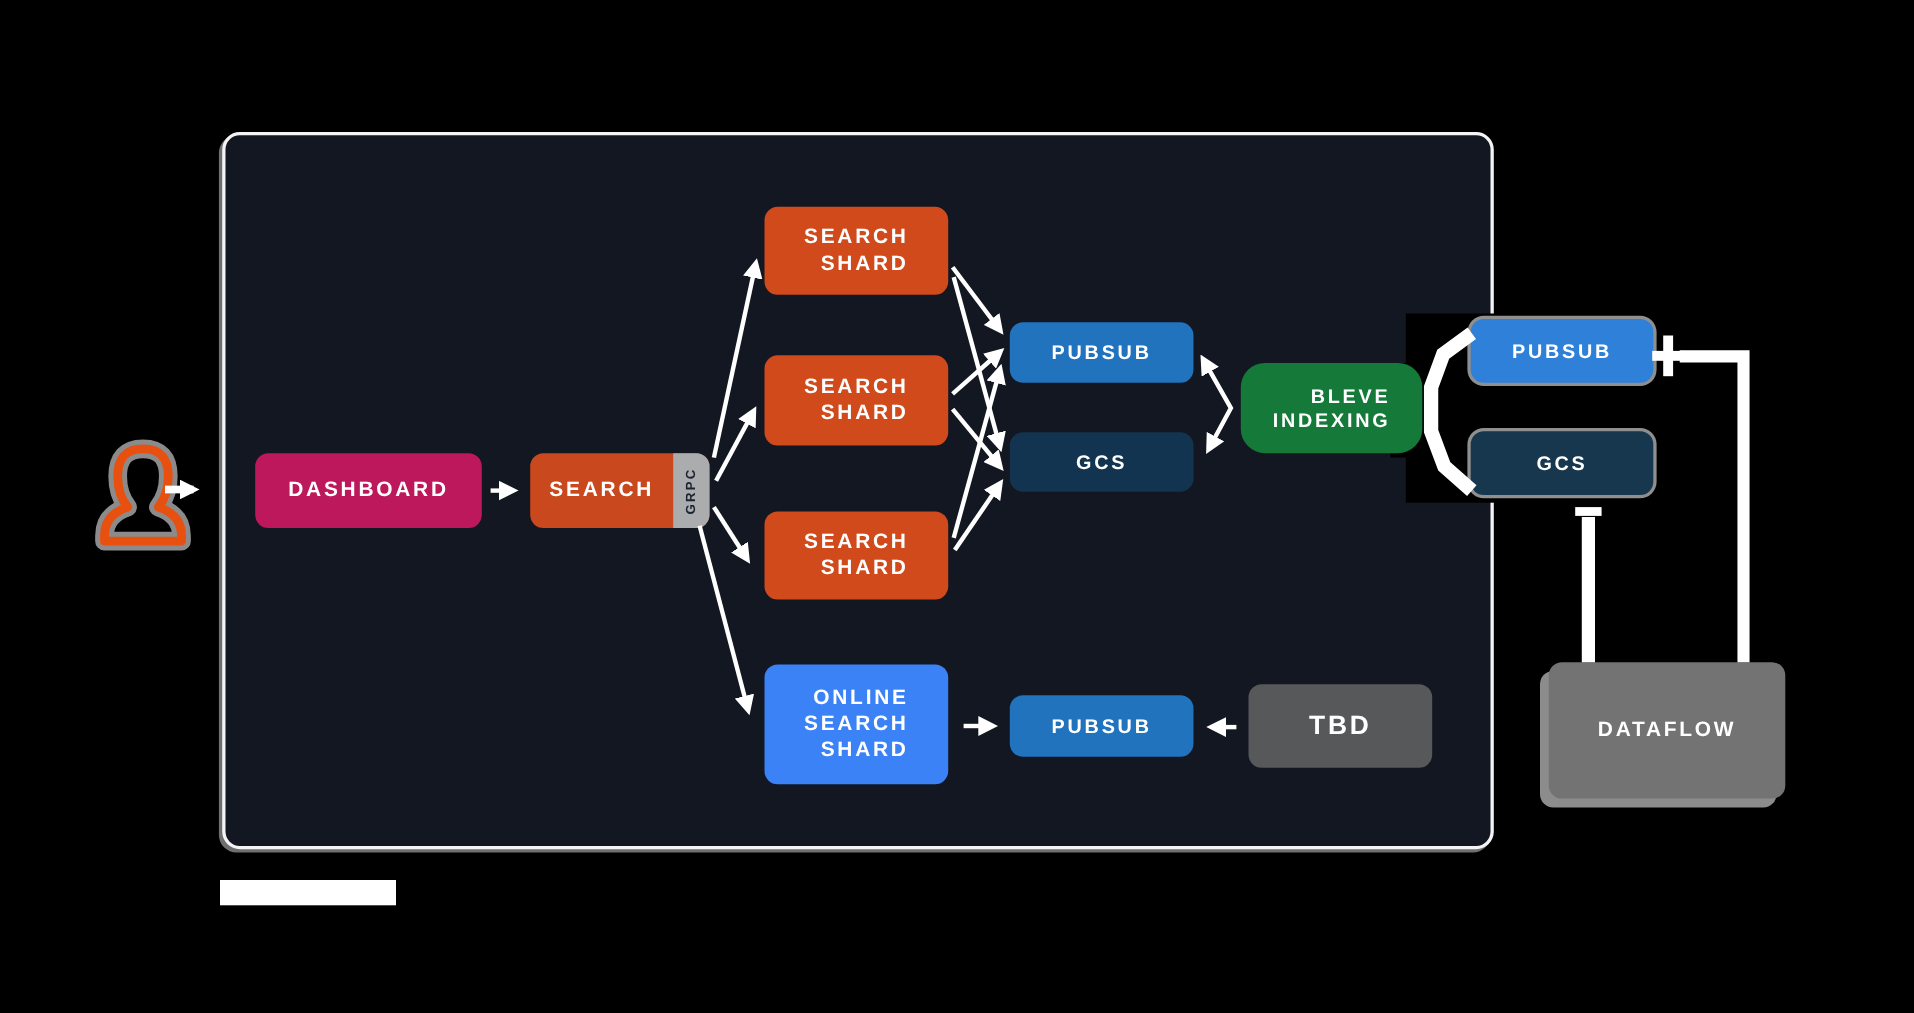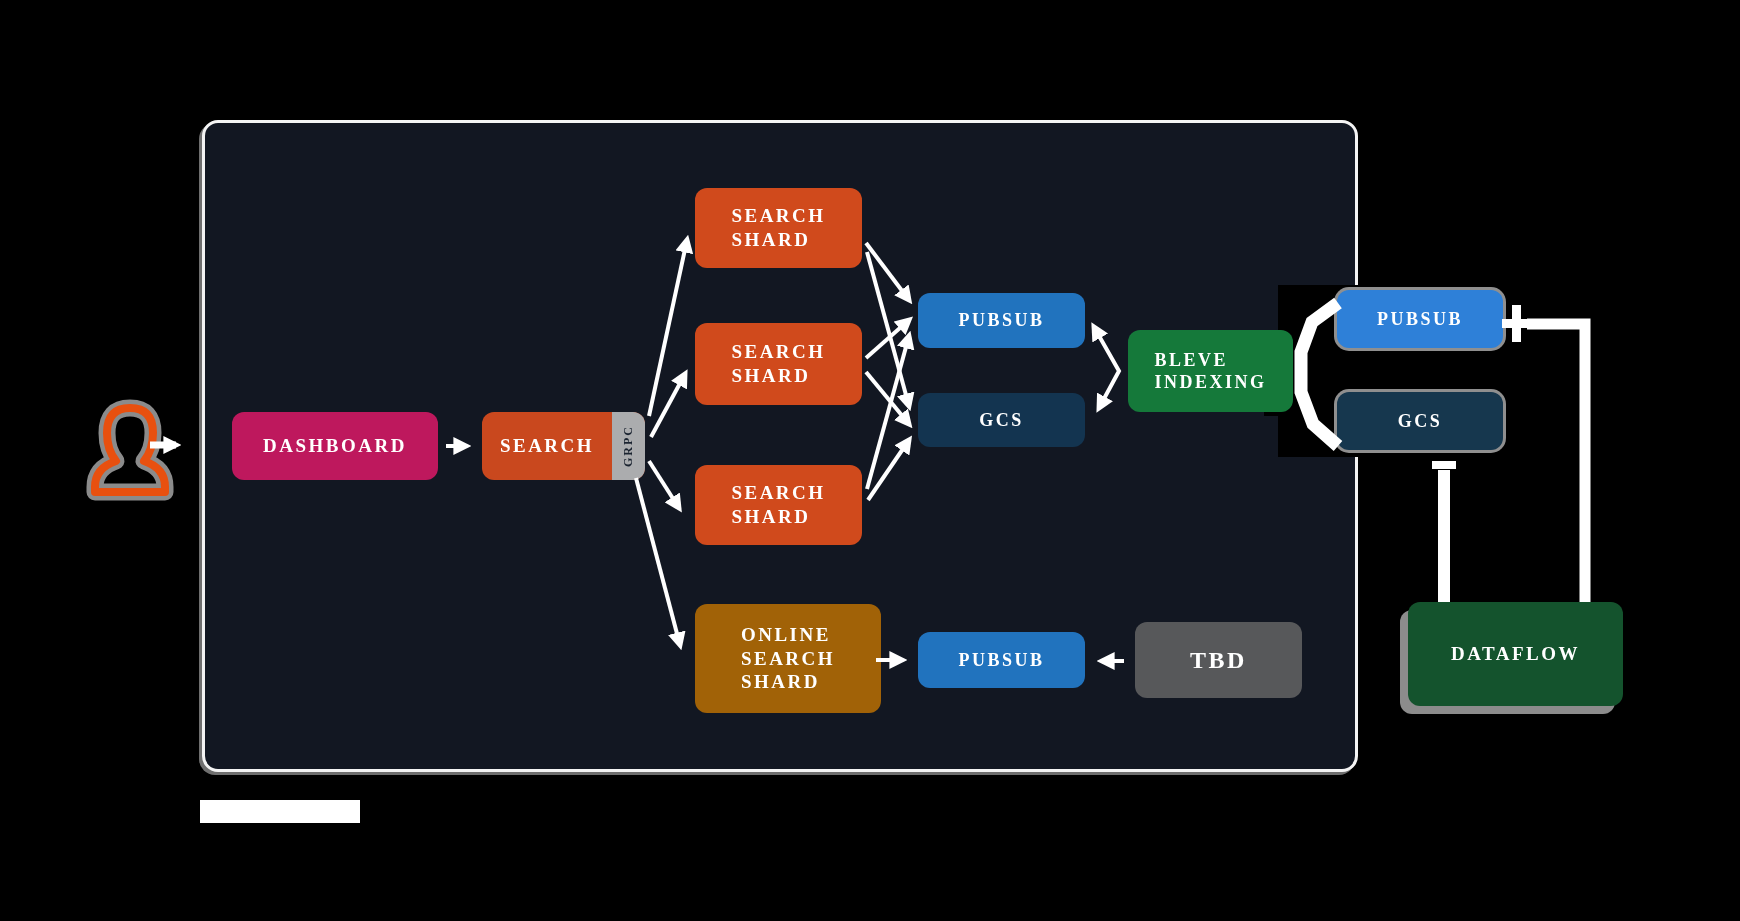--- a/index.html
+++ b/index.html
@@ -3,22 +3,22 @@
 <meta charset="utf-8">
 <style>
   html,body{margin:0;padding:0;background:#000;}
   #canvas{position:relative;width:1740px;height:921px;background:#000;overflow:hidden;
           font-family:"Liberation Sans",sans-serif;}
   #panel{position:absolute;left:202px;top:120px;width:1156px;height:652px;box-sizing:border-box;
          background:#121722;border:3px solid #f4f4f4;border-radius:16px;
          box-shadow:-3px 3px 0 #6f6f6f;z-index:1;}
   .blob{position:absolute;background:#000;z-index:2;}
   .node{position:absolute;display:flex;align-items:center;justify-content:center;
-        color:#fff;font-weight:bold;text-align:left;white-space:pre-line;
-        border-radius:12px;font-size:19px;letter-spacing:2.5px;line-height:1.25;z-index:3;font-family:Liberation Serif, serif;}
+        color:#fff;font-weight:bold;text-align:right;white-space:pre-line;
+        border-radius:12px;font-size:19px;letter-spacing:2.5px;line-height:1.25;z-index:3;}
   .outlined{box-shadow:0 0 0 3px #8f8f8f;}
   #node-dataflow{box-shadow:-8px 8px 0 #8c8c8c;}
   #node-search .search-label{padding-right:33px;}
   .port{position:absolute;right:0;top:0;width:33px;height:100%;background:#ABACAE;
         border-radius:0 12px 12px 0;display:flex;align-items:center;justify-content:center;}
   .port span{writing-mode:vertical-rl;transform:rotate(180deg);font-size:12px;
         letter-spacing:2px;color:#1a2330;font-weight:bold;}
   #svg-overlay{position:absolute;left:0;top:0;z-index:5;pointer-events:none;}
   #redaction-bar{position:absolute;left:200px;top:800px;width:160px;height:23px;
         background:#fff;z-index:3;}
@@ -52,56 +52,56 @@
   <div class="node" style="left:695px;top:323px;width:167px;height:82px;background:#D04A1C;">
     <span>SEARCH
 SHARD</span>
   </div>
 
   <div class="node" style="left:695px;top:465px;width:167px;height:80px;background:#D04A1C;">
     <span>SEARCH
 SHARD</span>
   </div>
 
-  <div class="node" style="left:695px;top:604px;width:186px;height:109px;background:#a16207;">
+  <div class="node" style="left:695px;top:604px;width:167px;height:109px;background:#3b82f6;">
     <span>ONLINE
 SEARCH
 SHARD</span>
   </div>
 
   <div class="node" style="left:918px;top:293px;width:167px;height:55px;background:#2173BE;font-size:18px;">
     <span>PUBSUB</span>
   </div>
 
   <div class="node" style="left:918px;top:393px;width:167px;height:54px;background:#133450;font-size:18px;">
     <span>GCS</span>
   </div>
 
-  <div class="node" style="left:1128px;top:330px;width:165px;height:82px;background:#15793A;font-size:18px;">
+  <div class="node" style="left:1128px;top:330px;width:165px;height:82px;background:#15793A;font-size:18px;border-radius:22px;">
     <span>BLEVE
 INDEXING</span>
   </div>
 
   <div class="node outlined" style="left:1337px;top:290px;width:166px;height:58px;background:#2E80D8;font-size:18px;">
     <span>PUBSUB</span>
   </div>
 
   <div class="node outlined" style="left:1337px;top:392px;width:166px;height:58px;background:#16374E;font-size:18px;">
     <span>GCS</span>
   </div>
 
   <div class="node" style="left:918px;top:632px;width:167px;height:56px;background:#2173BE;font-size:18px;">
     <span>PUBSUB</span>
   </div>
 
   <div class="node" style="left:1135px;top:622px;width:167px;height:76px;background:#57585A;font-size:24px;">
     <span>TBD</span>
   </div>
 
-  <div class="node" id="node-dataflow" style="left:1408px;top:602px;width:215px;height:104px;background:#14532d;">
+  <div class="node" id="node-dataflow" style="left:1408px;top:602px;width:215px;height:124px;background:#737373;">
     <span>DATAFLOW</span>
   </div>
 
   <div id="redaction-bar"></div>
 
   <svg id="svg-overlay" width="1740" height="921" viewBox="0 0 1740 921">
     <defs>
       <marker id="ah" viewBox="0 0 10 10" refX="7" refY="5" markerUnits="userSpaceOnUse" markerWidth="18" markerHeight="18" orient="auto-start-reverse">
         <path d="M0,0 L10,5 L0,10 Z" fill="#fff"></path>
       </marker>

